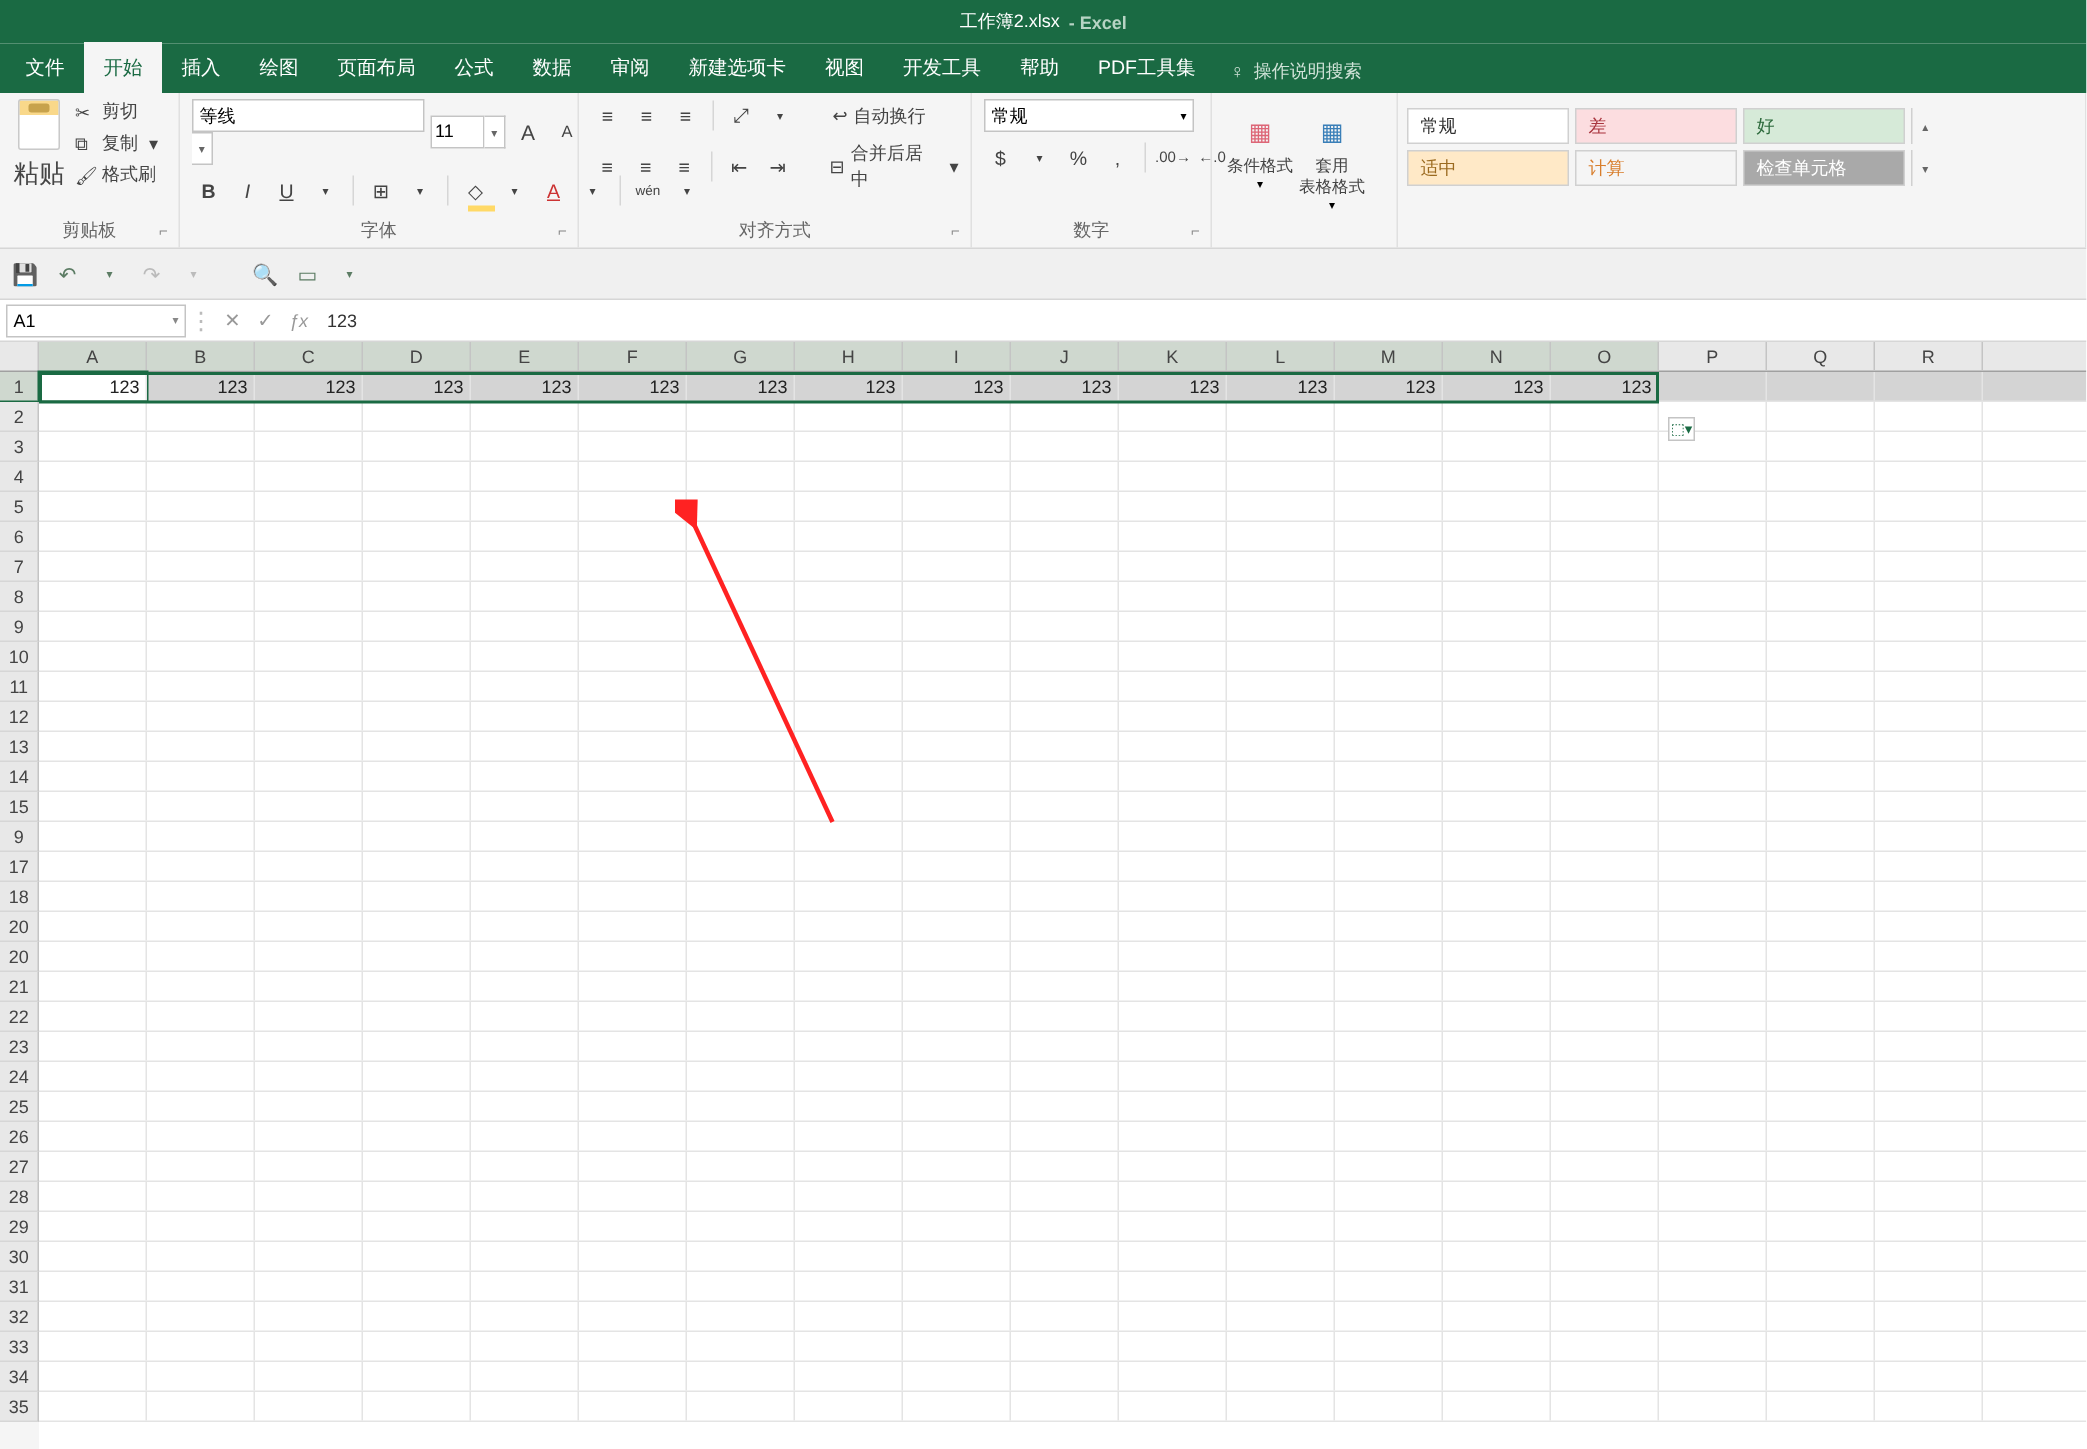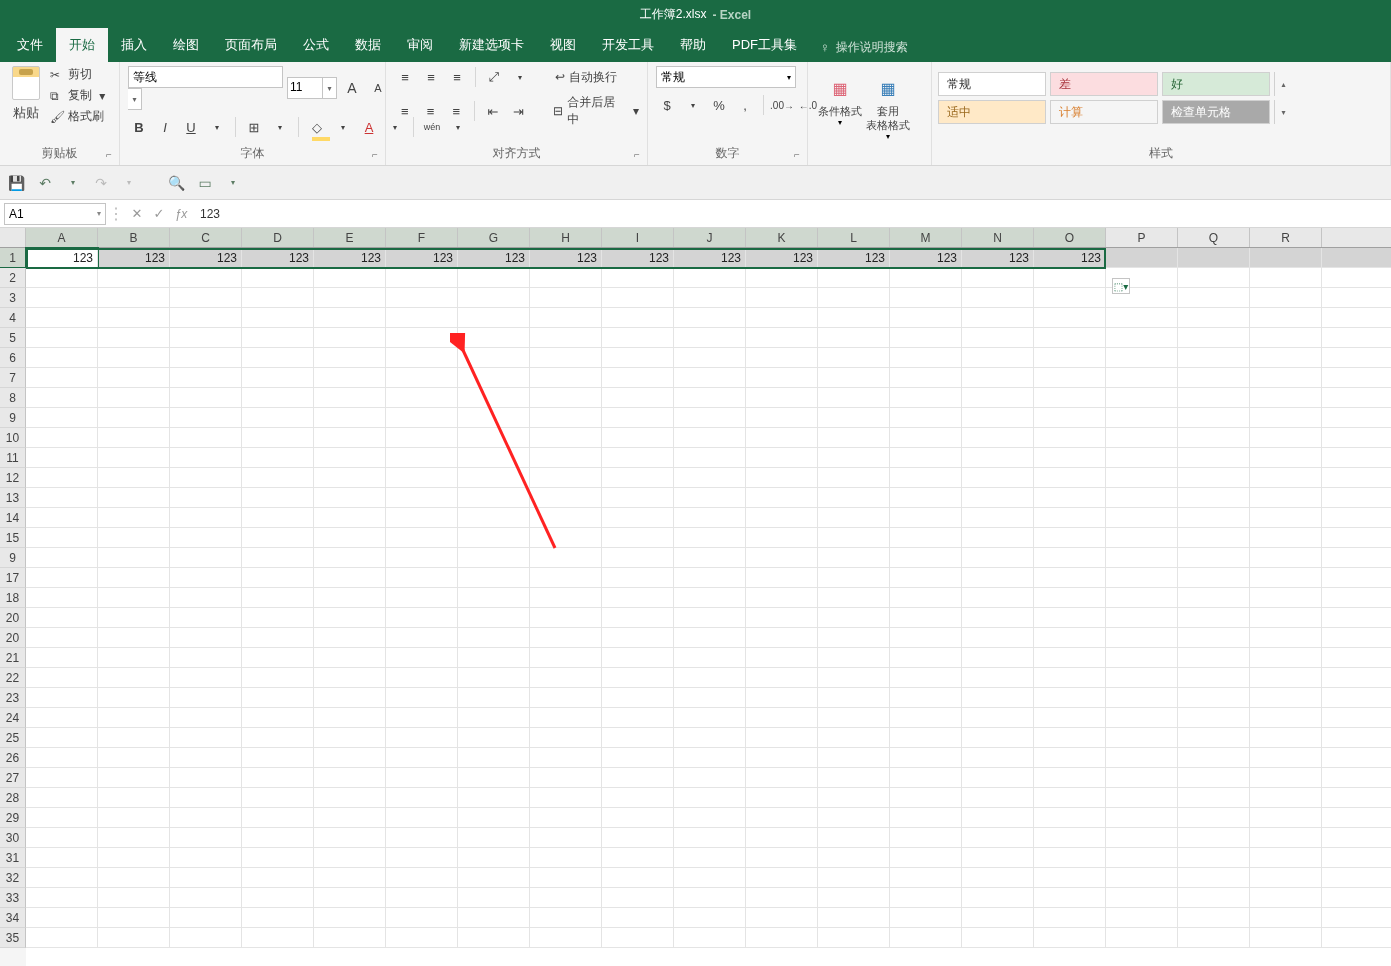--- a/index.html
+++ b/index.html
@@ -16,21 +16,21 @@
 
 .ribbon { height: 104px; background: #f5f5f5; border-bottom: 1px solid #d6d6d6; display: flex; }
 .ribbon-group { border-right: 1px solid #e0e0e0; display: flex; flex-direction: column; justify-content: space-between; padding-top: 4px; position: relative; }
 .group-content { display: flex; flex: 1; padding: 0 8px; align-items: flex-start; }
 .group-label { text-align: center; font-size: 12px; color: #666; padding: 3px 0; position: relative; }
 .launcher { position: absolute; right: 4px; bottom: 4px; width: 12px; height: 12px; font-size: 10px; color: #888; cursor: pointer; }
 
 .paste-big { display: flex; flex-direction: column; align-items: center; width: 36px; margin-right: 6px; cursor: pointer;}
 .paste-icon { width: 28px; height: 34px; background: linear-gradient(#f9d88a, #f9d88a 10px, #fff 10px); border:1px solid #c9c9c9; border-radius:2px; position: relative;}
 .paste-icon::before { content:""; position:absolute; top:2px; left:6px; width:14px; height:6px; background:#c7a24c; border-radius:2px;}
-.paste-caption { font-size: 13px; margin-top: 4px; color:#444;}
+.paste-caption { font-size: 17px; margin-top: 4px; color:#444;}
 .side-btns { display: flex; flex-direction: column; gap: 4px; font-size: 12px; color:#444;}
 .side-btn { display:flex; align-items:center; gap:4px; cursor:pointer;}
 .mini-icon { width:14px; height:14px; display:inline-block;}
 
 .font-group .group-content { flex-direction: column; gap: 6px;}
 .font-row { display:flex; align-items:center; gap:4px;}
 .font-name { width:155px; height:22px; border:1px solid #c4c4c4; font-size:12px; padding:2px 4px; background:#fff;}
 .font-size { width:36px; height:22px; border:1px solid #c4c4c4; font-size:12px; padding:2px; background:#fff; text-align:left;}
 .drop-arrow { width:14px; height:22px; border:1px solid #c4c4c4; border-left:none; background:#fff; display:flex; align-items:center; justify-content:center; font-size:8px; color:#666;}
 .ribbon-btn { width:22px; height:22px; display:flex; align-items:center; justify-content:center; font-size:13px; color:#444; cursor:pointer; border:1px solid transparent;}
@@ -55,21 +55,21 @@
 .style-neutral { background:#ffe9c7; color:#9b6a1f;}
 .style-calc { background:#f5f5f5; color:#d87e2c;}
 .style-check { background:#a9a9a9; color:#fff;}
 .style-more { width:18px; display:flex; flex-direction:column; justify-content:center; gap:2px; padding:2px; border-left:1px solid #d0d0d0;}
 .style-more span{font-size:8px;color:#666;text-align:center;}
 
 .qat { height: 34px; background: #f0f0f0; border-bottom: 1px solid #d6d6d6; display: flex; align-items:center; gap:10px; padding:0 8px;}
 .qat-btn { width:18px; height:18px; display:flex; align-items:center; justify-content:center; color:#5c7c64; cursor:pointer; font-size:14px;}
 
 .formula-bar { height:28px; border-bottom:1px solid #d6d6d6; display:flex; align-items:center;}
-.name-box { width:102px; height:22px; border:1px solid #c4c4c4; margin-left:4px; font-size:12px; padding:2px 4px; background:#fff; display:flex; align-items:center; justify-content:space-between;}
+.name-box { width:120px; height:22px; border:1px solid #c4c4c4; margin-left:4px; font-size:12px; padding:2px 4px; background:#fff; display:flex; align-items:center; justify-content:space-between;}
 .fb-divider { width:20px; text-align:center; color:#bbb;}
 .fb-btn { width:22px; height:22px; display:flex; align-items:center; justify-content:center; color:#999; cursor:pointer; font-size:13px;}
 .fx { font-style:italic; font-size:12px;}
 .formula-input { flex:1; height:22px; border:none; font-size:12px; padding:2px 8px; color:#333;}
 
 .sheet-area { position:relative; height:775px; overflow:hidden;}
 .corner { position:absolute; left:0; top:0; width:26px; height:20px; background:#e8e8e8; border-right:1px solid #c4c4c4; border-bottom:1px solid #a0a0a0;}
 .col-headers { position:absolute; left:26px; top:0; right:0; height:20px; background:#e8e8e8; display:flex; border-bottom:1px solid #a0a0a0;}
 .col-h { width:72px; border-right:1px solid #c4c4c4; text-align:center; font-size:12px; line-height:20px; color:#444;}
 .col-h.sel { background:#cfd8cf;}
@@ -258,21 +258,20 @@
         <div style="display:flex; gap:4px;">
           <div class="style-cell style-neutral">适中</div>
           <div class="style-cell style-calc">计算</div>
           <div class="style-cell style-check">检查单元格</div>
           <div class="style-more">
               <span>▾</span>
             </div>
         </div>
       </div>
     </div>
-    <div class="group-label"><span>样式</span></div>
   </div>
 </div>
 
 <div class="qat">
   <div class="qat-btn" style="color:#5a3d9e;">💾</div>
   <div class="qat-btn">↶</div>
   <div class="qat-btn" style="font-size:8px;">▾</div>
   <div class="qat-btn" style="color:#bbb;">↷</div>
   <div class="qat-btn" style="font-size:8px;color:#bbb;">▾</div>
   <div style="width:10px;"></div>

